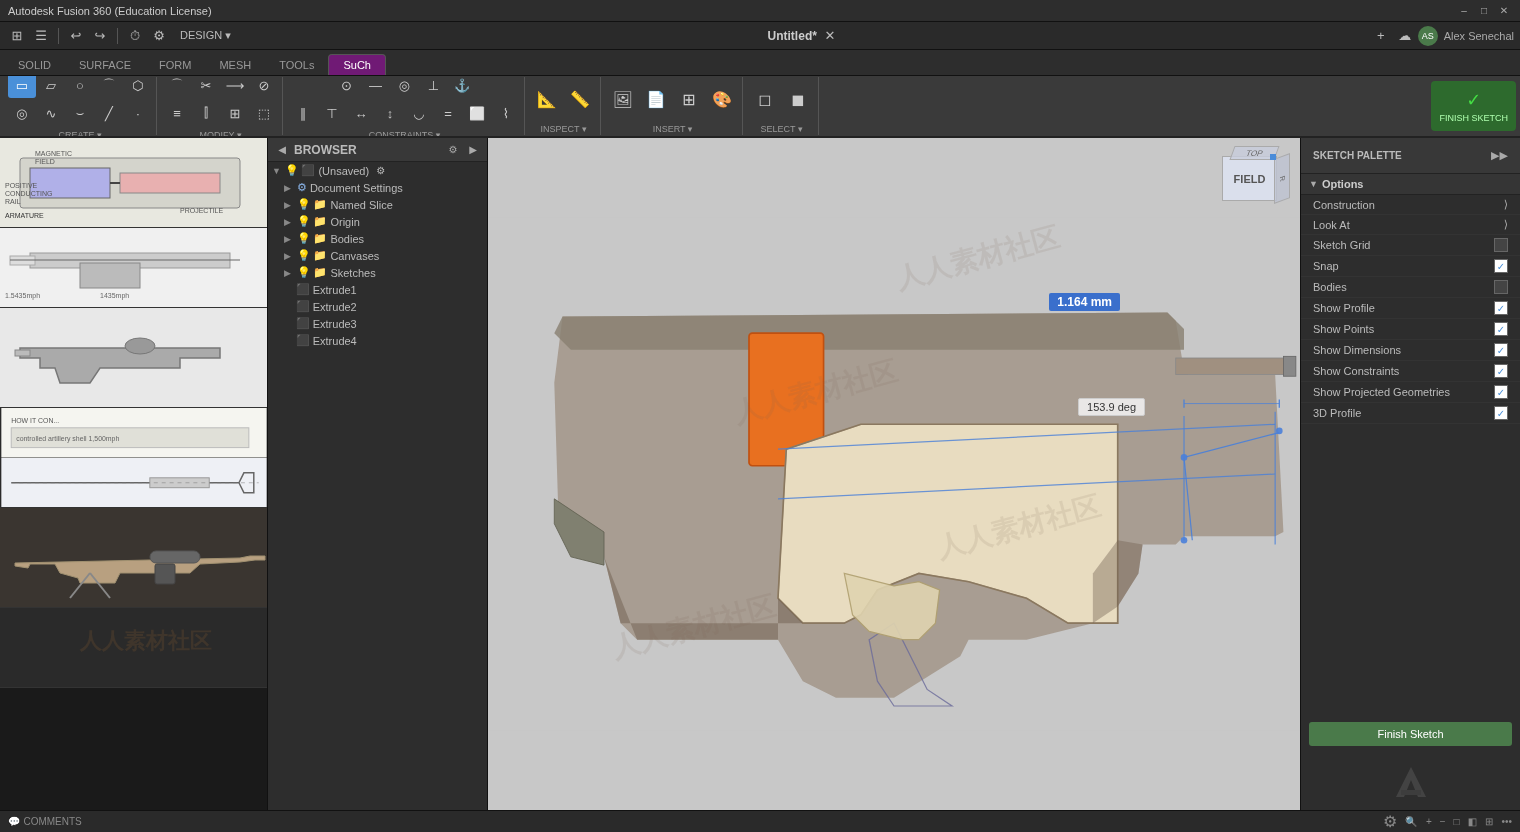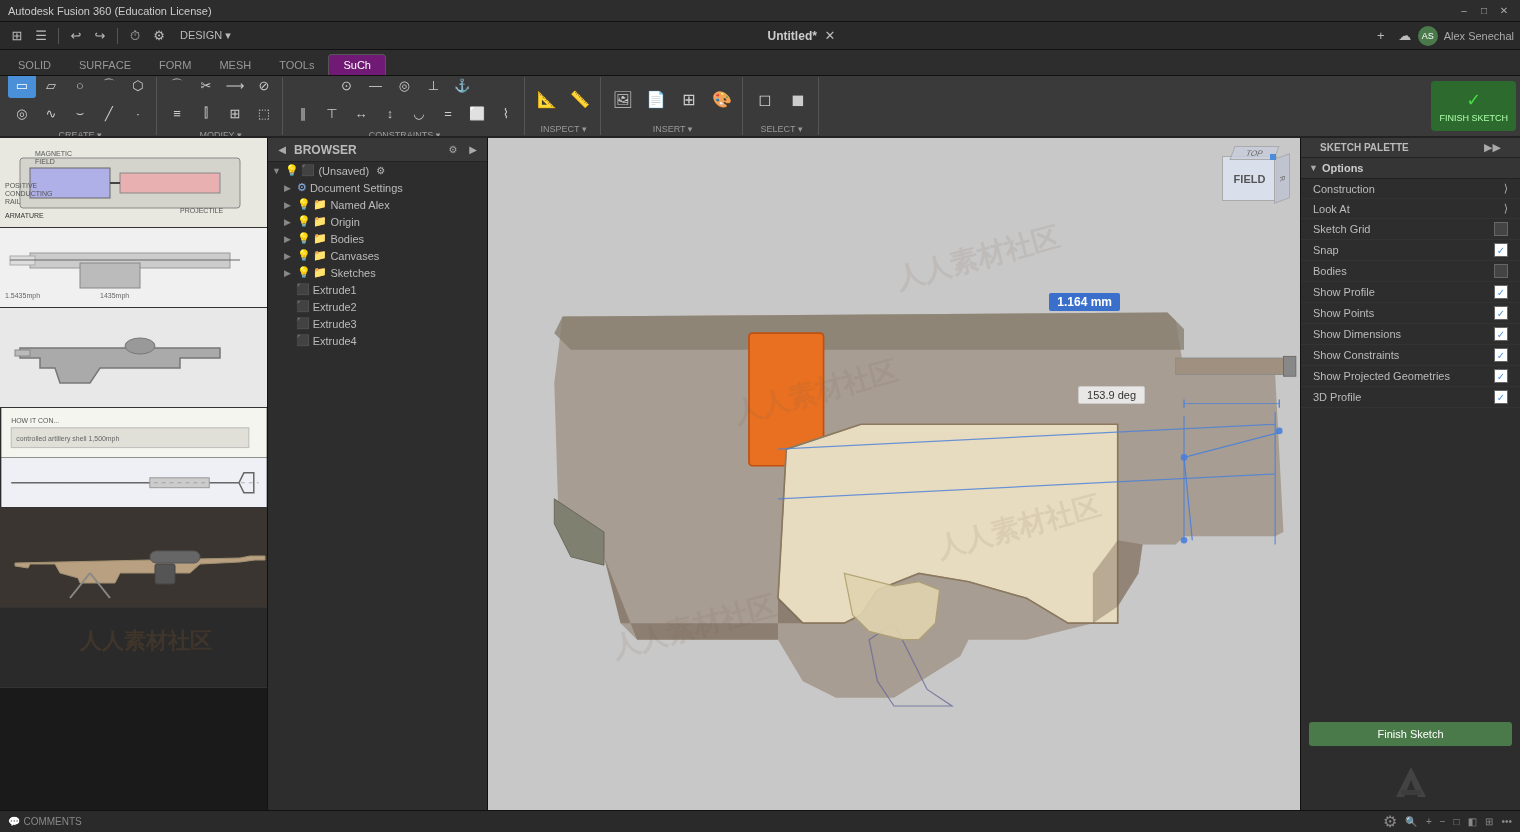--- a/index.html
+++ b/index.html
@@ -167,25 +167,25 @@
     
     #sketch-palette {
       width: 220px;
       background: #2d2d2d;
       border-left: 1px solid #111;
       display: flex;
       flex-direction: column;
       flex-shrink: 0;
     }
     #palette-header {
-      height: 20px;
+      height: 36px;
       background: #383838;
       display: flex;
       align-items: center;
-      padding: 0 19px;
+      padding: 0 12px;
       border-bottom: 1px solid #222;
       gap: 4px;
     }
     #palette-header span { font-size: 10px; color: #bbb; font-weight: bold; text-transform: uppercase; }
     .palette-spacer { flex: 1; }
     .palette-ctrl { font-size: 11px; color: #aaa; cursor: pointer; }
 
     .palette-section-header {
       display: flex;
       align-items: center;
@@ -250,20 +250,21 @@
       pointer-events: none;
     }
     .angle-tooltip {
       position: absolute;
       background: rgba(0,0,0,0.7);
       color: #eee;
       padding: 2px 6px;
       font-size: 11px;
       border-radius: 2px;
       pointer-events: none;
+      margin-top: 12px;
     }
 
     
     #bottombar {
       height: 22px;
       background: #2a2a2a;
       display: flex;
       align-items: center;
       padding: 0 8px;
       border-top: 1px solid #111;
@@ -527,21 +528,21 @@
       <div class="browser-item indent1">
         <span class="expand">▶</span>
         <span class="icon">⚙</span>
         <span>Document Settings</span>
       </div>
 
       <div class="browser-item indent1">
         <span class="expand">▶</span>
         <span class="icon">💡</span>
         <span class="icon folder-icon">📁</span>
-        <span>Named Alex</span>
+        <span>Named Slice</span>
       </div>
 
       <div class="browser-item indent1">
         <span class="expand">▶</span>
         <span class="icon">💡</span>
         <span class="icon folder-icon">📁</span>
         <span>Origin</span>
       </div>
 
       <div class="browser-item indent1">

